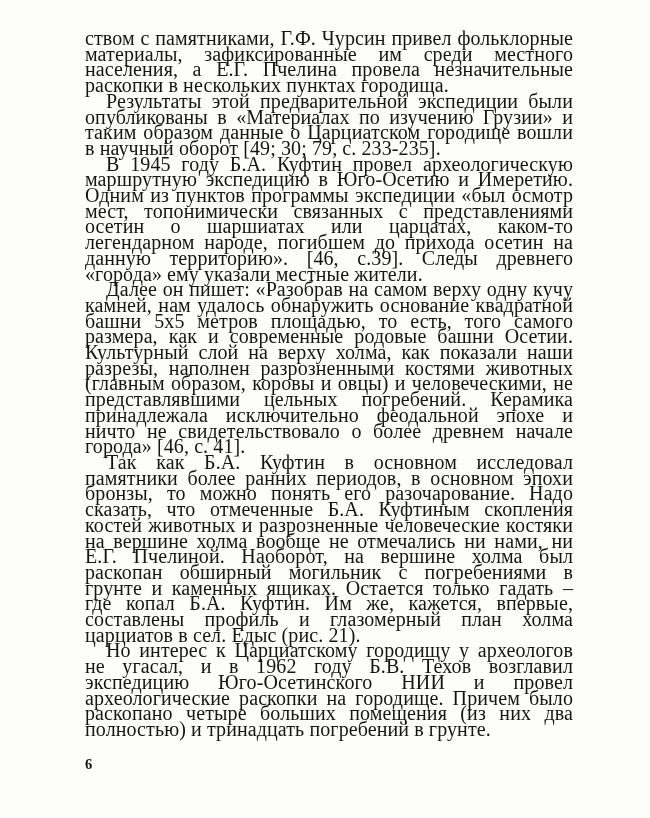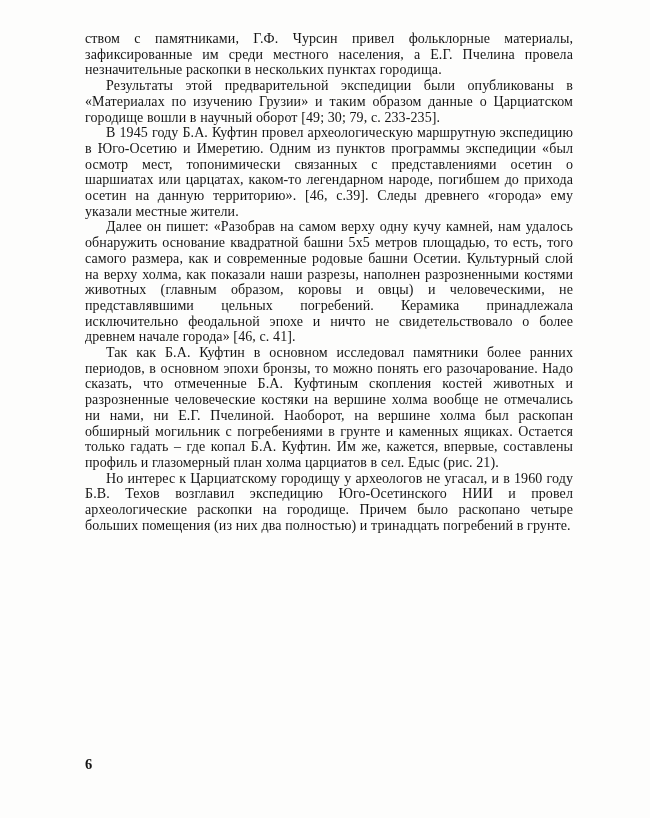--- a/index.html
+++ b/index.html
@@ -19,21 +19,21 @@
     background: #fdfdfc;
     box-sizing: border-box;
     font-family: "Liberation Serif", "DejaVu Serif", serif;
     color: #151515;
   }
   .text-block {
     position: absolute;
     left: 85px;
     top: 31px;
     width: 488px;
-    font-size: 14px;
+    font-size: 20px;
     line-height: 15.7px;
     text-align: justify;
     letter-spacing: 0.1px;
   }
   .text-block p {
     margin: 0;
     padding: 0;
   }
   .text-block p.indent {
     text-indent: 21px;
@@ -50,16 +50,16 @@
 </head>
 <body>
 
 <div class="page">
   <div class="text-block" id="text-block">
       <p>ством с памятниками, Г.Ф. Чурсин привел фольклорные материалы, зафиксированные им среди местного населения, а Е.Г. Пчелина провела незначительные раскопки в нескольких пунктах городища.</p>
       <p class="indent">Результаты этой предварительной экспедиции были опубликованы в «Материалах по изучению Грузии» и таким образом данные о Царциатском городище вошли в научный оборот [49; 30; 79, с. 233-235].</p>
       <p class="indent">В 1945 году Б.А. Куфтин провел археологическую маршрутную экспедицию в Юго-Осетию и Имеретию. Одним из пунктов программы экспедиции «был осмотр мест, топонимически связанных с представлениями осетин о шаршиатах или царцатах, каком-то легендарном народе, погибшем до прихода осетин на данную территорию». [46, с.39]. Следы древнего «города» ему указали местные жители.</p>
       <p class="indent">Далее он пишет: «Разобрав на самом верху одну кучу камней, нам удалось обнаружить основание квадратной башни 5х5 метров площадью, то есть, того самого размера, как и современные родовые башни Осетии. Культурный слой на верху холма, как показали наши разрезы, наполнен разрозненными костями животных (главным образом, коровы и овцы) и человеческими, не представлявшими цельных погребений. Керамика принадлежала исключительно феодальной эпохе и ничто не свидетельствовало о более древнем начале города» [46, с. 41].</p>
       <p class="indent">Так как Б.А. Куфтин в основном исследовал памятники более ранних периодов, в основном эпохи бронзы, то можно понять его разочарование. Надо сказать, что отмеченные Б.А. Куфтиным скопления костей животных и разрозненные человеческие костяки на вершине холма вообще не отмечались ни нами, ни Е.Г. Пчелиной. Наоборот, на вершине холма был раскопан обширный могильник с погребениями в грунте и каменных ящиках. Остается только гадать – где копал Б.А. Куфтин. Им же, кажется, впервые, составлены профиль и глазомерный план холма царциатов в сел. Едыс (рис. 21).</p>
-      <p class="indent">Но интерес к Царциатскому городищу у археологов не угасал, и в 1960 году Б.В. Техов возглавил экспедицию Юго-Осетинского НИИ и провел археологические раскопки на городище. Причем было раскопано четыре больших помещения (из них два полностью) и тринадцать погребений в грунте.</p>
+      <p class="indent">Но интерес к Царциатскому городищу у археологов не угасал, и в 1962 году Б.В. Техов возглавил экспедицию Юго-Осетинского НИИ и провел археологические раскопки на городище. Причем было раскопано четыре больших помещения (из них два полностью) и тринадцать погребений в грунте.</p>
     </div>
   <div class="page-number">6</div>
 </div>
 
 </body></html>

